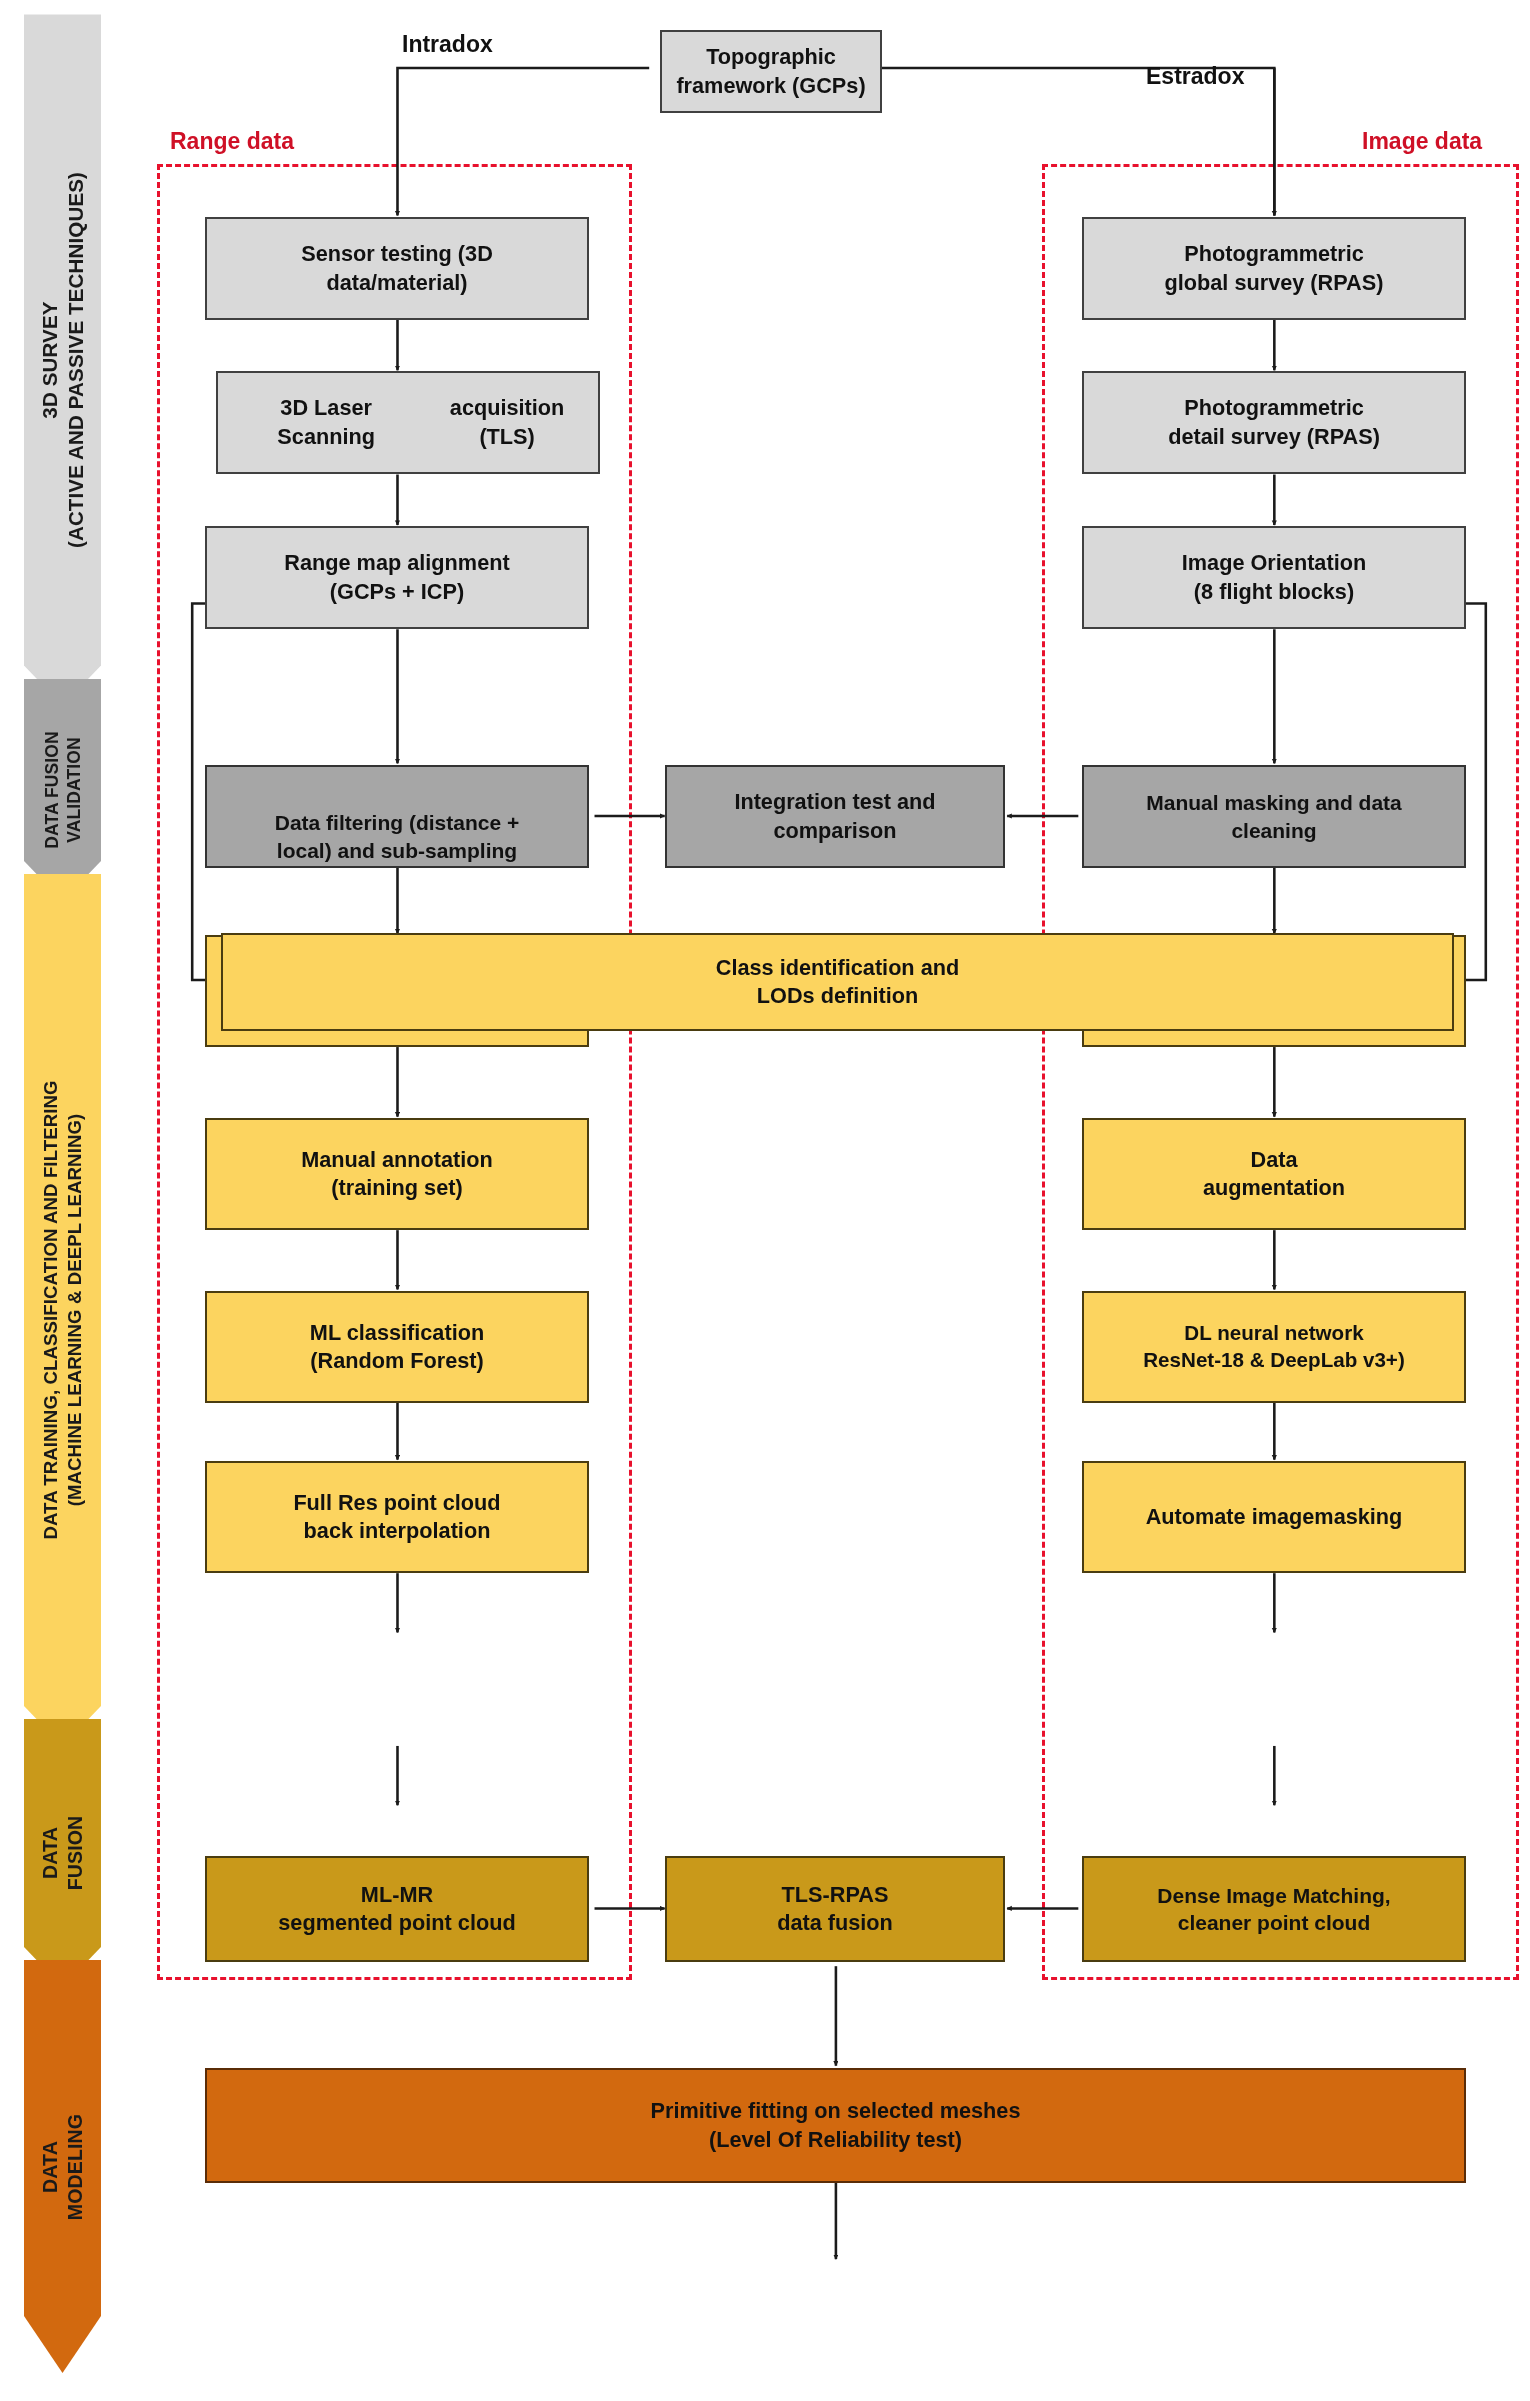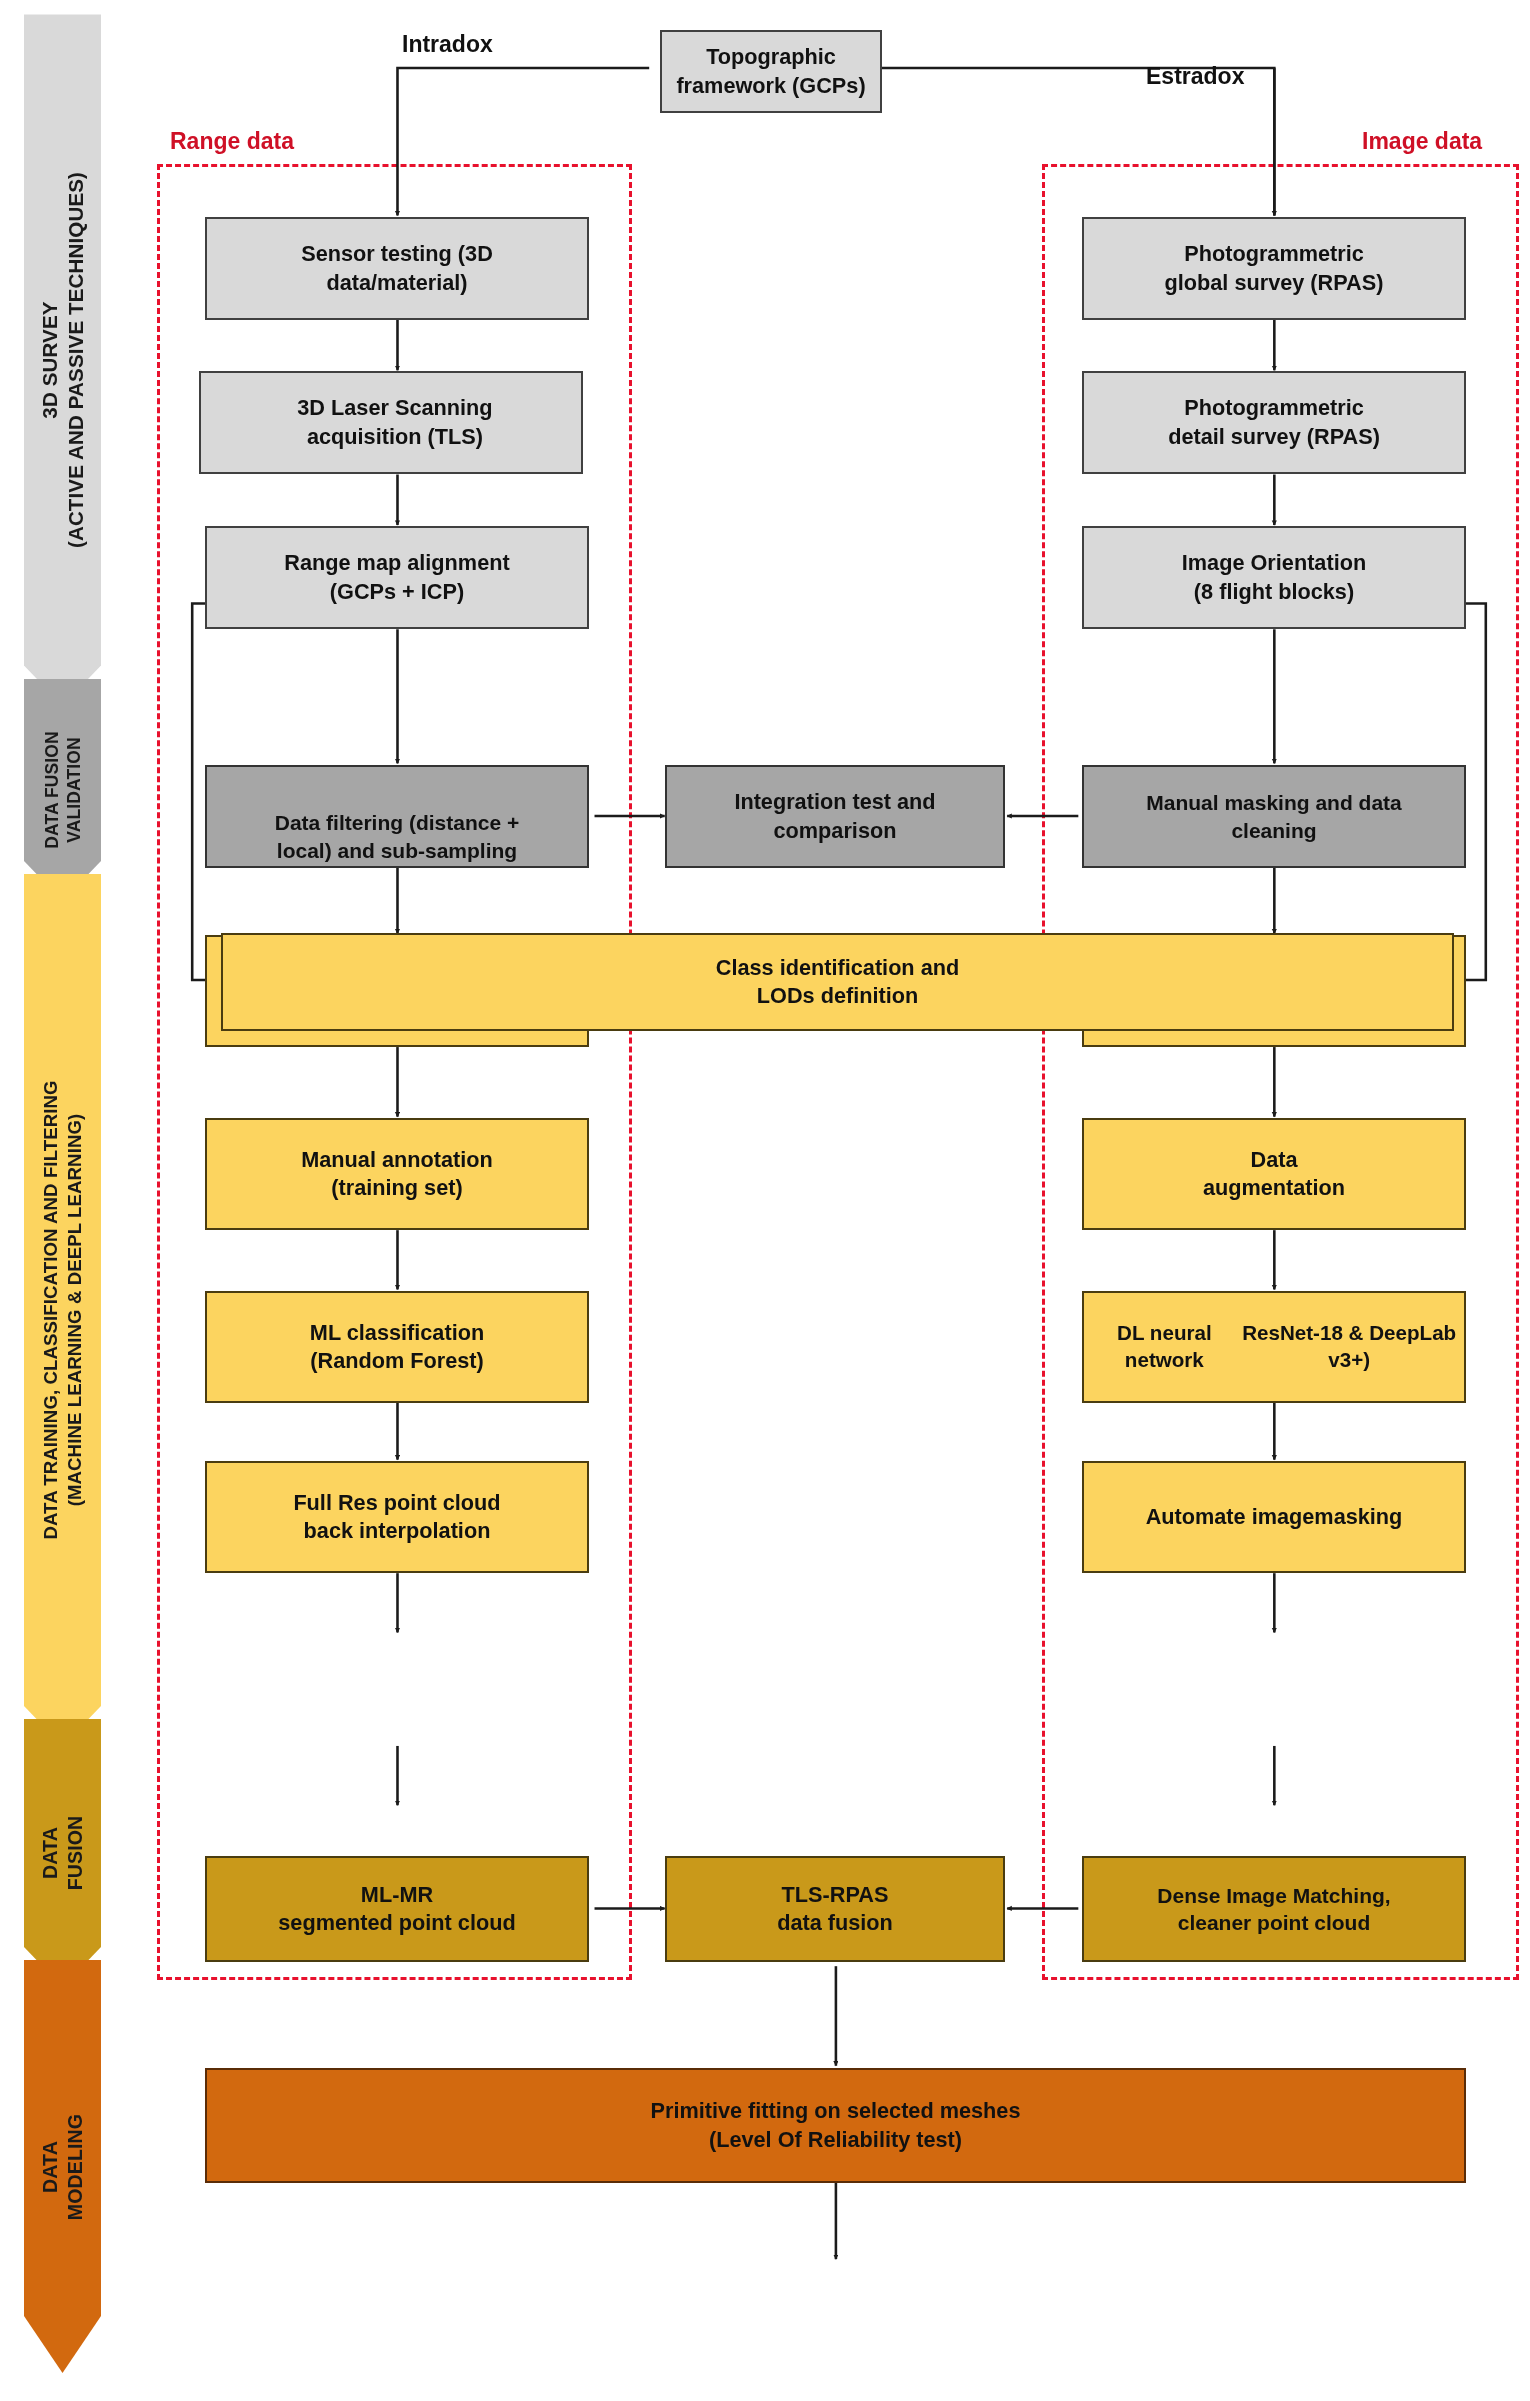--- a/index.html
+++ b/index.html
@@ -146,21 +146,21 @@
   <div class="box g-light" style="left:660px;top:30px;width:222px;height:83px;font-size:21.7px;flex-direction:column;">
     <span>Topographic</span>
     <span>framework (GCPs)</span>
   </div>
 
   <div class="box g-light" style="left:205px;top:217px;width:384px;height:103px;font-size:21.7px;flex-direction:column;">
     <span>Sensor testing (3D</span>
     <span>data/material)</span>
   </div>
 
-  <div class="box g-light" style="left:199px;top:371px;width:384px;height:103px;font-size:21.7px;flex-direction:column;padding-left:13px;">
+  <div class="box g-light" style="left:216px;top:371px;width:384px;height:103px;font-size:21.7px;flex-direction:row;padding-left:13px;">
     <span>3D Laser Scanning</span>
     <span>acquisition (TLS)</span>
   </div>
 
   <div class="box g-light" style="left:205px;top:526px;width:384px;height:103px;font-size:21.7px;flex-direction:column;">
     <span>Range map alignment</span>
     <span>(GCPs + ICP)</span>
   </div>
 
   <div class="box g-dark" style="left:205px;top:765px;width:384px;height:103px;font-size:21px;flex-direction:column;justify-content:flex-end;">
@@ -216,21 +216,21 @@
   <div class="box y-lite" style="left:1082px;top:935px;width:384px;height:112px;font-size:21.7px;flex-direction:column;">
     <span>Manual labelling</span>
     <span>of 1 subset (block)</span>
   </div>
 
   <div class="box y-lite" style="left:1082px;top:1118px;width:384px;height:112px;font-size:21.7px;flex-direction:column;">
     <span>Data</span>
     <span>augmentation</span>
   </div>
 
-  <div class="box y-lite" style="left:1082px;top:1291px;width:384px;height:112px;font-size:20.6px;flex-direction:row;">
+  <div class="box y-lite" style="left:1082px;top:1291px;width:384px;height:112px;font-size:20.6px;flex-direction:column;">
     <span>DL neural network</span>
     <span>ResNet-18 &amp; DeepLab  v3+)</span>
   </div>
 
   <div class="box y-lite" style="left:1082px;top:1461px;width:384px;height:112px;font-size:21.7px;flex-direction:row;">
     <span>Automate image</span>
     <span>masking</span>
   </div>
 
   <div class="box y-dark" style="left:1082px;top:1856px;width:384px;height:106px;font-size:21px;flex-direction:column;">

